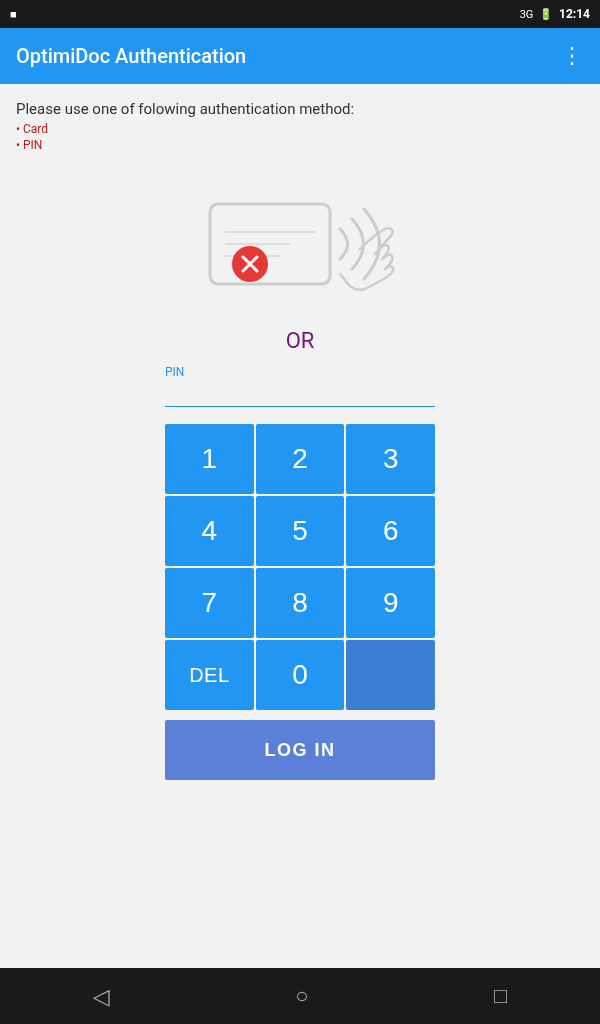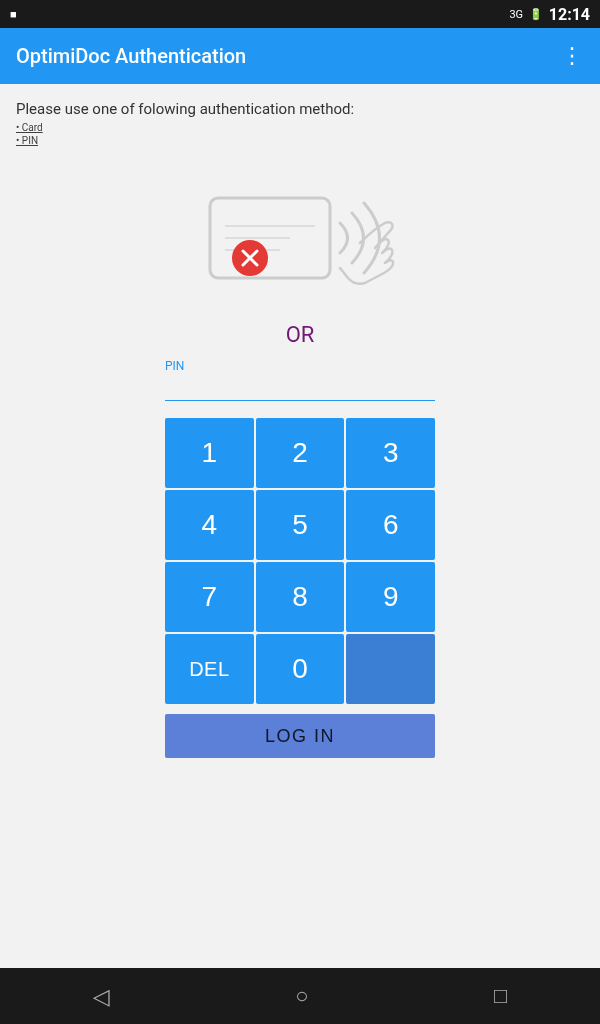--- a/index.html
+++ b/index.html
@@ -27,21 +27,21 @@
     }
     .status-bar-left {
       margin-right: auto;
     }
     .status-icon {
       color: white;
       font-size: 11px;
     }
     .status-time {
       color: white;
-      font-size: 16px;
+      font-size: 12px;
       font-weight: bold;
     }
 
     
     .app-bar {
       background: #2196F3;
       height: 56px;
       display: flex;
       align-items: center;
       padding: 6px 16px;
@@ -70,24 +70,23 @@
       overflow: hidden;
       border-radius: 14px;
     }
 
     .instruction-text {
       font-size: 15px;
       color: #333;
       margin-bottom: 4px;
     }
     .instruction-list {
-      font-size: 10px;
-      color: #404040;
+      font-size: 12px;
+      color: #b91c1c;
       margin-bottom: 2px;
-      text-decoration: underline;
     }
 
     
     .nfc-area {
       display: flex;
       justify-content: center;
       align-items: center;
       padding: 20px 0 10px 0;
       flex-shrink: 0;
     }
@@ -168,25 +167,25 @@
     }
 
     
     .login-btn-wrapper {
       display: flex;
       justify-content: center;
       margin-bottom: 6px;
     }
     .login-btn {
       width: 270px;
-      height: 44px;
+      height: 60px;
       background: #5c7fd8;
-      color: #0f172a;
+      color: #ffffff;
       font-size: 18px;
-      font-weight: 400;
+      font-weight: 700;
       letter-spacing: 1.5px;
       border: none;
       border-radius: 2px;
       cursor: pointer;
       transition: background 0.15s;
     }
 
     
     .version-area {
       flex: 1;

